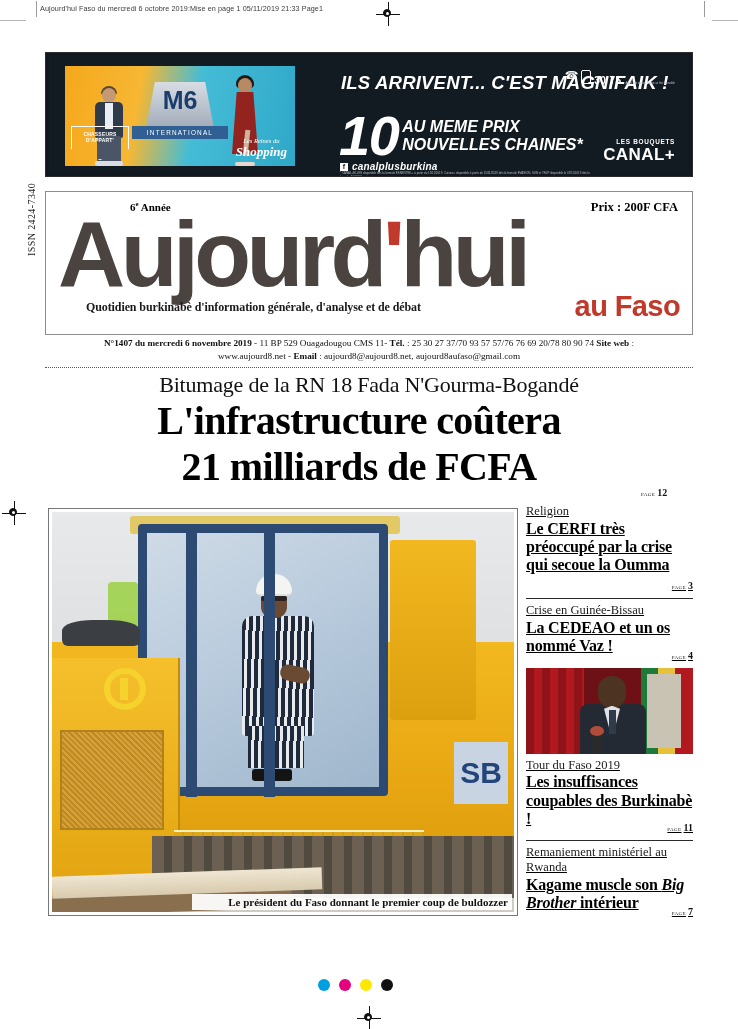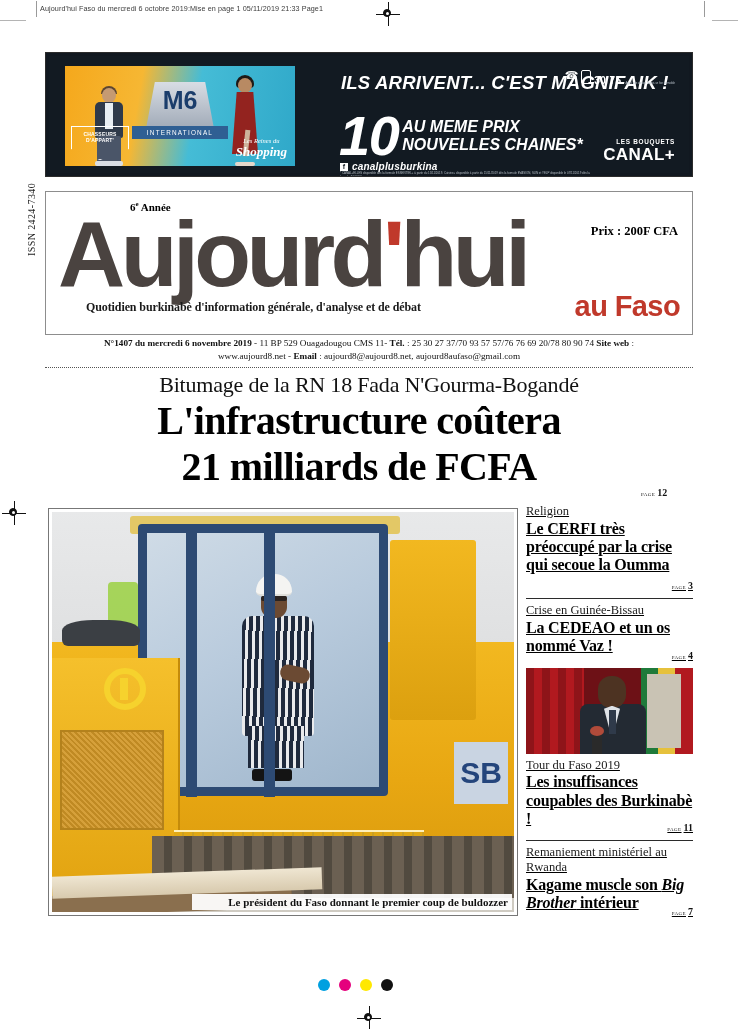--- a/index.html
+++ b/index.html
@@ -400,21 +400,20 @@
     font-weight: 700;
     font-family: "Liberation Serif", serif;
   }
   .annee sup { font-size: 7px; }
   .prix {
     position: absolute;
     right: 14px; top: 8px;
     font-size: 12.5px;
     font-weight: 700;
     font-family: "Liberation Serif", serif;
-    margin-top: 24px;
   }
   .logo-wrap {
     position: absolute;
     left: 12px; top: 14px;
     width: 628px; height: 100px;
     overflow: hidden;
   }
   .logo-text {
     font-family: "Liberation Sans", sans-serif;
     font-weight: 700;

